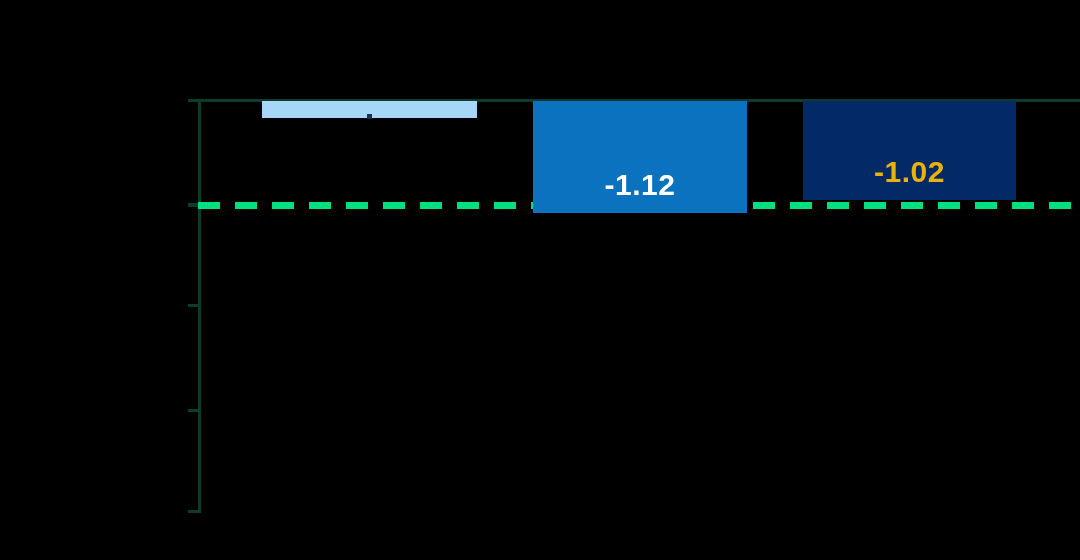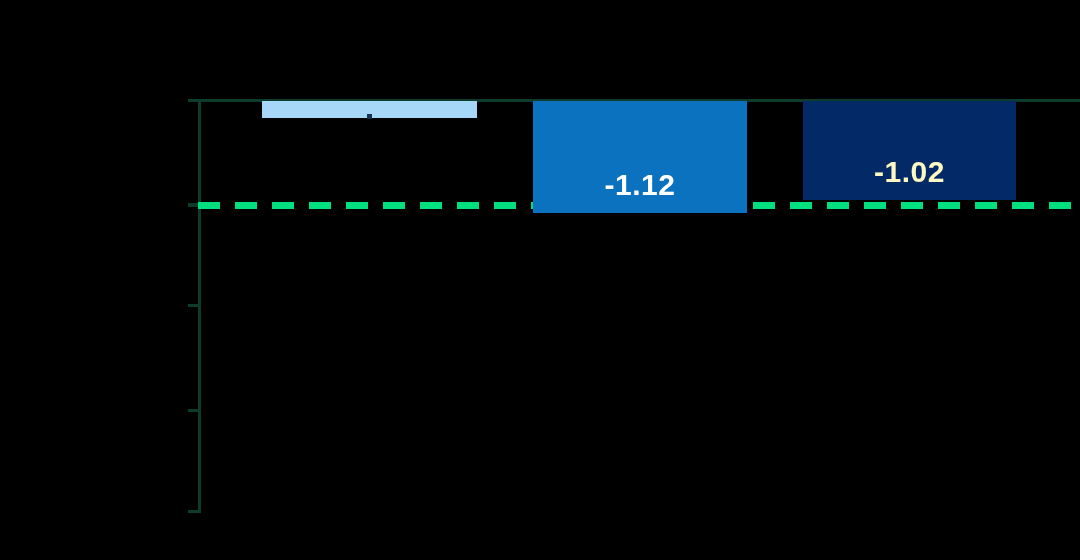--- a/index.html
+++ b/index.html
@@ -117,18 +117,18 @@
     <div class="ref-tick"></div>
 
     <div class="ref-line"></div>
 
     <div id="bars">
         <div class="bar" style="left: 262px; top: 101px; width: 215px; height: 17px; background: rgb(166, 214, 248);"></div>
         <div style="position: absolute; left: 367px; top: 114px; width: 5px; height: 5px; background: rgb(26, 51, 80);"></div>
         <div class="bar" style="left: 533px; top: 101px; width: 214px; height: 112px; background: rgb(11, 114, 191);"></div>
         <div class="bar-label" style="left: 533px; width: 214px; top: 170px; color: rgb(255, 255, 255);">-1.12</div>
         <div class="bar" style="left: 803px; top: 101px; width: 213px; height: 99px; background: rgb(3, 42, 103);"></div>
-        <div class="bar-label" style="left: 803px; width: 213px; top: 157px; color: #fef9c3;">-1.02</div>
+        <div class="bar-label" style="left: 803px; width: 213px; top: 157px; color: #eab308;">-1.02</div>
       </div>
 
   </div>
 
 </div>
 
 </body></html>

